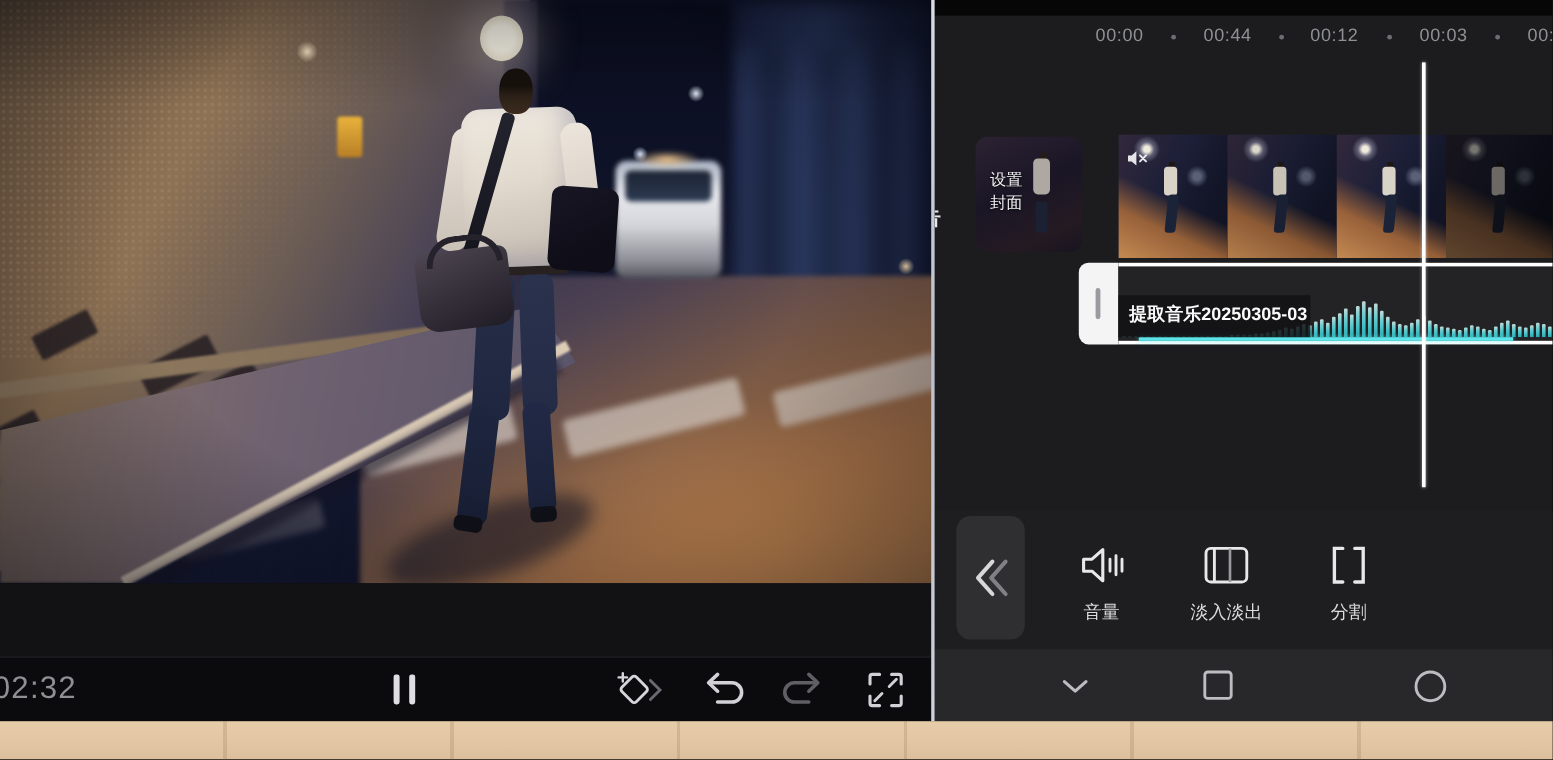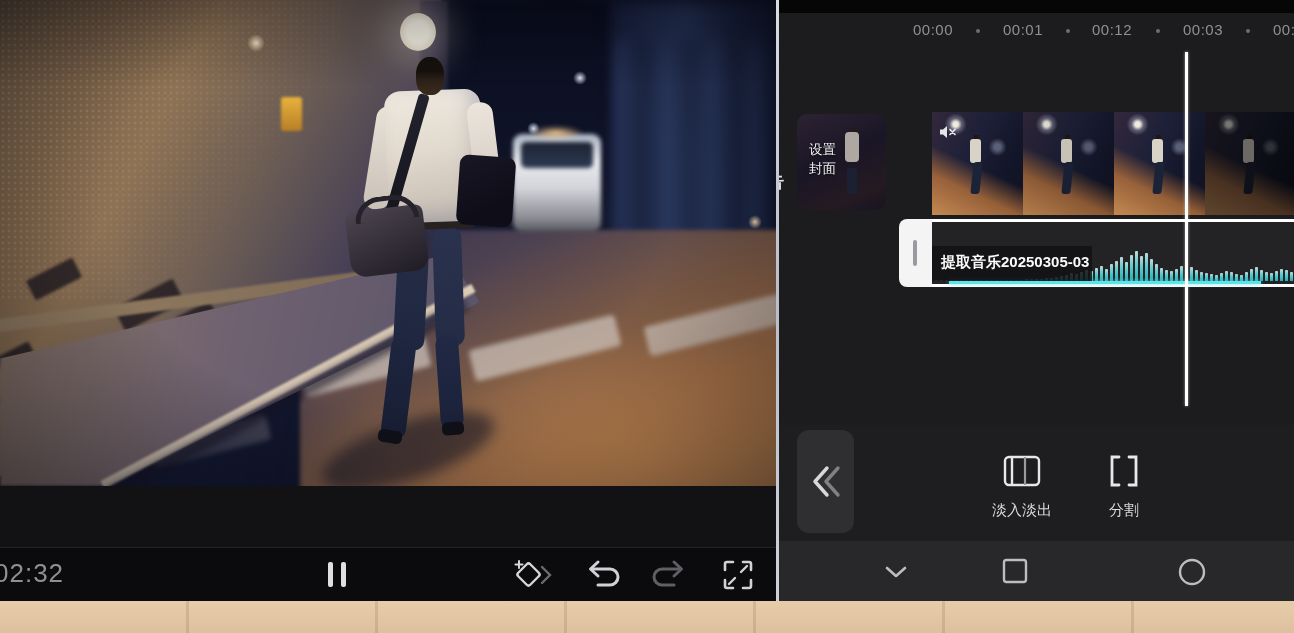--- a/index.html
+++ b/index.html
@@ -128,21 +128,21 @@
   #panel-topstrip { left:0; top:0; width:515px; height:13px; background:#060607; }
 
   #ruler { left:0; top:13px; width:515px; height:36px; }
   .ruler-label { position:absolute; top:8px; width:60px; margin-left:-30px; text-align:center;
     font-size:15px; color:#8f9093; letter-spacing:.5px; }
   .ruler-dot { position:absolute; top:16px; width:4px; height:4px; margin-left:-2px; border-radius:50%; background:#6e6e72; }
 
   #edge-text-clip { left:-2px; top:170px; width:10px; height:26px; overflow:hidden; }
   #edge-text-clip span { display:inline-block; margin-left:-10px; font-size:17px; font-weight:bold; color:#e8e8ea; }
 
-  #cover-tile { left:18px; top:114px; width:89px; height:96px; border-radius:10px; overflow:hidden;
+  #cover-tile { left:34px; top:114px; width:89px; height:96px; border-radius:10px; overflow:hidden;
     background:linear-gradient(155deg,#2c2232 0%,#1a1626 45%,#241a22 80%,#181420 100%); }
   #cover-tile::before { content:""; position:absolute; left:48px; top:18px; width:14px; height:30px; border-radius:4px;
     background:#c9c2b8; box-shadow:0 34px 0 -2px #1c2236, 2px -9px 0 -4px #241c14; opacity:.85; filter:blur(.6px);}
   #cover-label { position:absolute; left:12px; top:26px; font-size:13.5px; line-height:19px;
     color:#f2f2f2; text-shadow:0 1px 2px rgba(0,0,0,.8); }
 
   #video-track { left:153px; top:112px; width:362px; height:103px; overflow:hidden; display:flex; }
   .thumb { flex:0 0 91px; height:103px; position:relative;
     background:
       radial-gradient(circle at 26% 12%, rgba(250,245,230,.95) 0 2.5px, rgba(210,215,235,.35) 6px, transparent 11px),
@@ -293,21 +293,21 @@
     </div>
   </div>
 
   <div id="divider" class="abs"></div>
 
   <div id="panel" class="abs">
     <div id="panel-topstrip" class="abs"></div>
 
     <div id="ruler" class="abs">
       <span class="ruler-label" style="left:154px">00:00</span>
-      <span class="ruler-label" style="left:244px">00:01</span>
+      <span class="ruler-label" style="left:244px">00:44</span>
       <span class="ruler-label" style="left:333px">00:12</span>
       <span class="ruler-label" style="left:424px">00:03</span>
       <span class="ruler-label" style="left:514px">00:04</span>
       <span class="ruler-dot" style="left:199px"></span>
       <span class="ruler-dot" style="left:289px"></span>
       <span class="ruler-dot" style="left:379px"></span>
       <span class="ruler-dot" style="left:469px"></span>
     </div>
 
     <div id="edge-text-clip" class="abs">
@@ -423,20 +423,29 @@
     <div id="playhead" class="abs"></div>
 
     <div id="toolbar" class="abs">
       <div id="collapse-btn">
         <svg width="57" height="103" viewBox="0 0 57 103">
           <path d="M30 38 L18 51.5 L30 65" fill="none" stroke="#d8d8da" stroke-width="3.4" stroke-linecap="round" stroke-linejoin="round"></path>
           <path d="M41 38 L29 51.5 L41 65" fill="none" stroke="#818185" stroke-width="3.4" stroke-linecap="round" stroke-linejoin="round"></path>
         </svg>
       </div>
 
+      <div class="tool-item" id="tool-volume">
+        <div class="tool-icon">
+          <svg width="42" height="42" viewBox="0 0 42 42">
+            <path d="M6 16 h7 l9-8 v26 l-9-8 h-7 z" fill="none" stroke="#e8e8ea" stroke-width="2.6" stroke-linejoin="round"></path>
+            <path d="M28 16 v10 M33 13 v16 M38 16 v10" stroke="#e8e8ea" stroke-width="2.4" stroke-linecap="round"></path>
+          </svg>
+        </div>
+        <div class="tool-label">音量</div>
+      </div>
 
       <div class="tool-item" id="tool-split">
         <div class="tool-icon">
           <svg width="42" height="42" viewBox="0 0 42 42">
             <path d="M16 7 H9 V35 H16" fill="none" stroke="#e8e8ea" stroke-width="2.8" stroke-linecap="round"></path>
             <path d="M26 7 H33 V35 H26" fill="none" stroke="#e8e8ea" stroke-width="2.8" stroke-linecap="round"></path>
           </svg>
         </div>
         <div class="tool-label">分割</div>
       </div>

